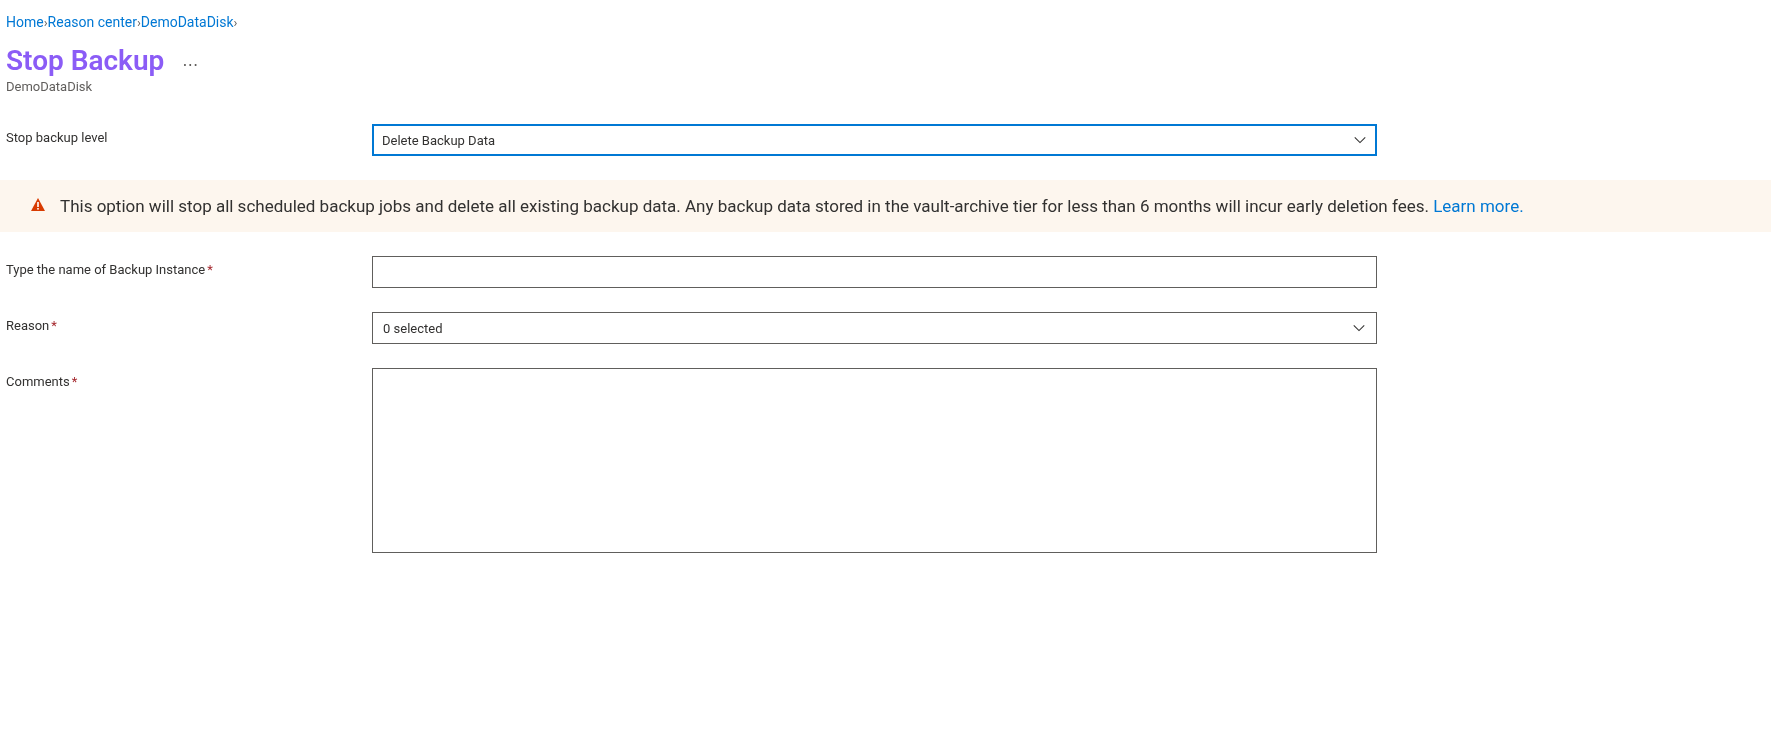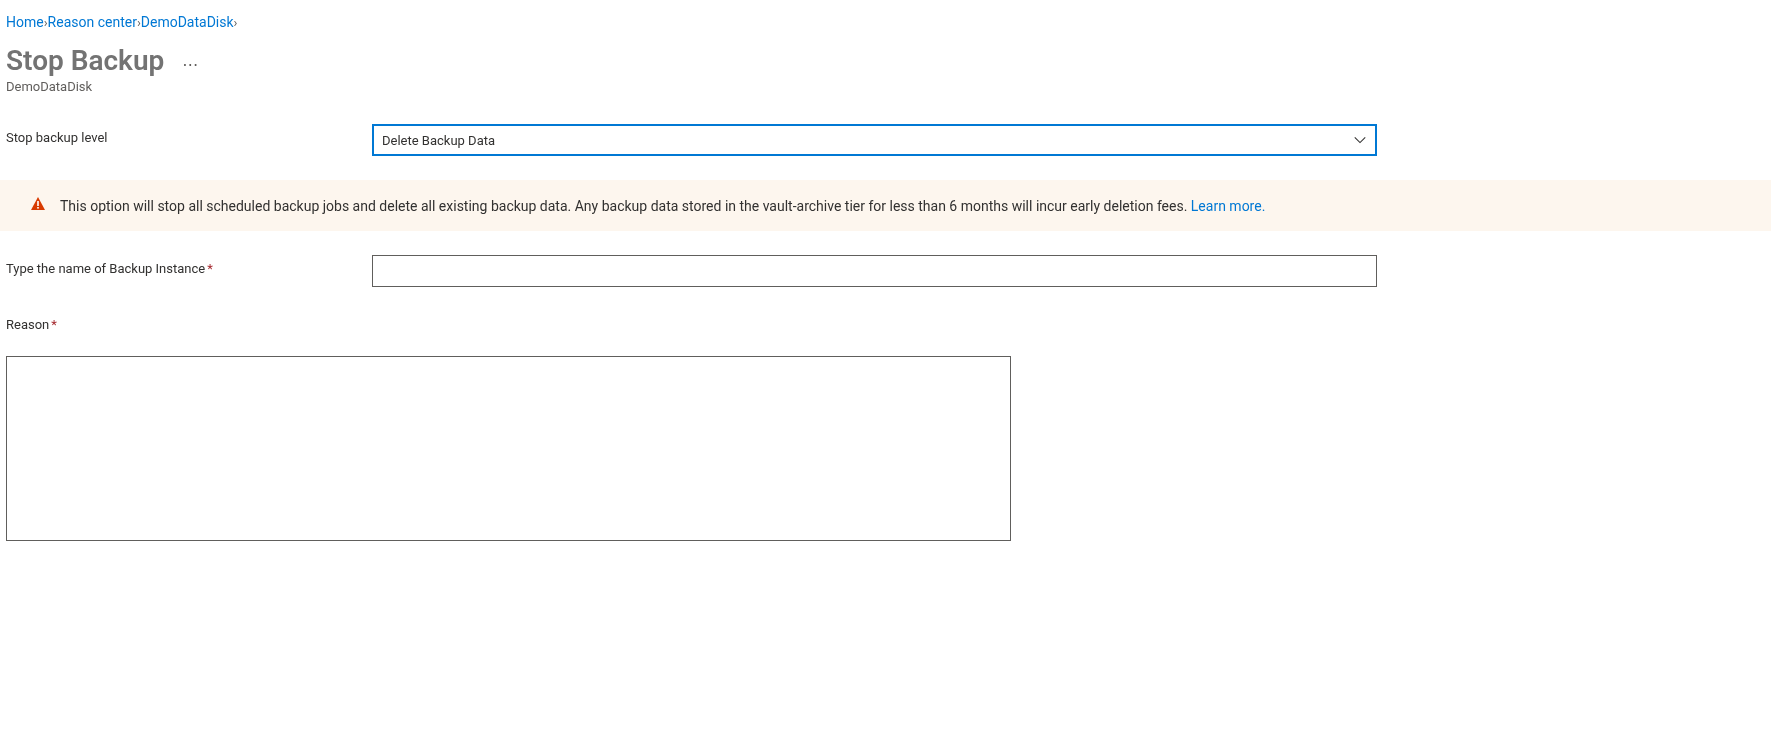--- a/index.html
+++ b/index.html
@@ -20,21 +20,21 @@
       padding-top: 6px;
     }
     .breadcrumb a { color: #0078d4; text-decoration: none; cursor: pointer; }
     .breadcrumb .sep { color: #605e5c; font-size: 13px; }
     
     .page-header { margin-bottom: 30px; }
     .title-row { display: flex; align-items: center; gap: 18px; }
     .page-title {
       font-size: 28px;
       font-weight: 600;
-      color: #737373;
+      color: #8b5cf6;
     }
     .more-dots {
       font-size: 16px;
       color: #605e5c;
       cursor: pointer;
       letter-spacing: 1px;
       line-height: 1;
       padding-top: 8px;
     }
     .subtitle {
@@ -105,21 +105,21 @@
       display: flex;
       align-items: center;
       gap: 14px;
       margin-bottom: 24px;
       margin-left: -6px;
       margin-right: -6px;
       padding-left: 30px;
       padding-right: 22px;
     }
     .warn-icon { flex: 0 0 auto; }
-    .warn-text { font-size: 14px; color: #323130; flex: 1; }
+    .warn-text { font-size: 17px; color: #323130; flex: 1; }
     .warn-text a { color: #0078d4; text-decoration: none; cursor: pointer; }
   </style>
 </head>
 <body>
 
 <nav class="breadcrumb">
   <a>Home</a>
   <span class="sep">›</span>
   <a>Reason center</a>
   <span class="sep">›</span>
@@ -168,19 +168,30 @@
   </div>
   <div class="form-control-wrap">
     <input type="text" class="text-input" value="" style="">
   </div>
 </div>
 
 <div class="form-row">
   <div class="form-label">
     <span>Reason</span><span class="required">*</span>
   </div>
+  <div class="form-control-wrap">
+    <div class="select-control">
+      <span class="select-value">0 selected</span>
+      <svg class="chevron-svg" viewBox="0 0 16 16">
+          <path d="M2 5 L8 11 L14 5" stroke="#323130" stroke-width="1.2" fill="none"></path>
+        </svg>
+    </div>
+  </div>
 </div>
 
 <div class="form-row">
+  <div class="form-label">
+    <span>Comments</span><span class="required">*</span>
+  </div>
   <div class="form-control-wrap">
     <textarea class="textarea-input" style=""></textarea>
   </div>
 </div>
 
 </body></html>

